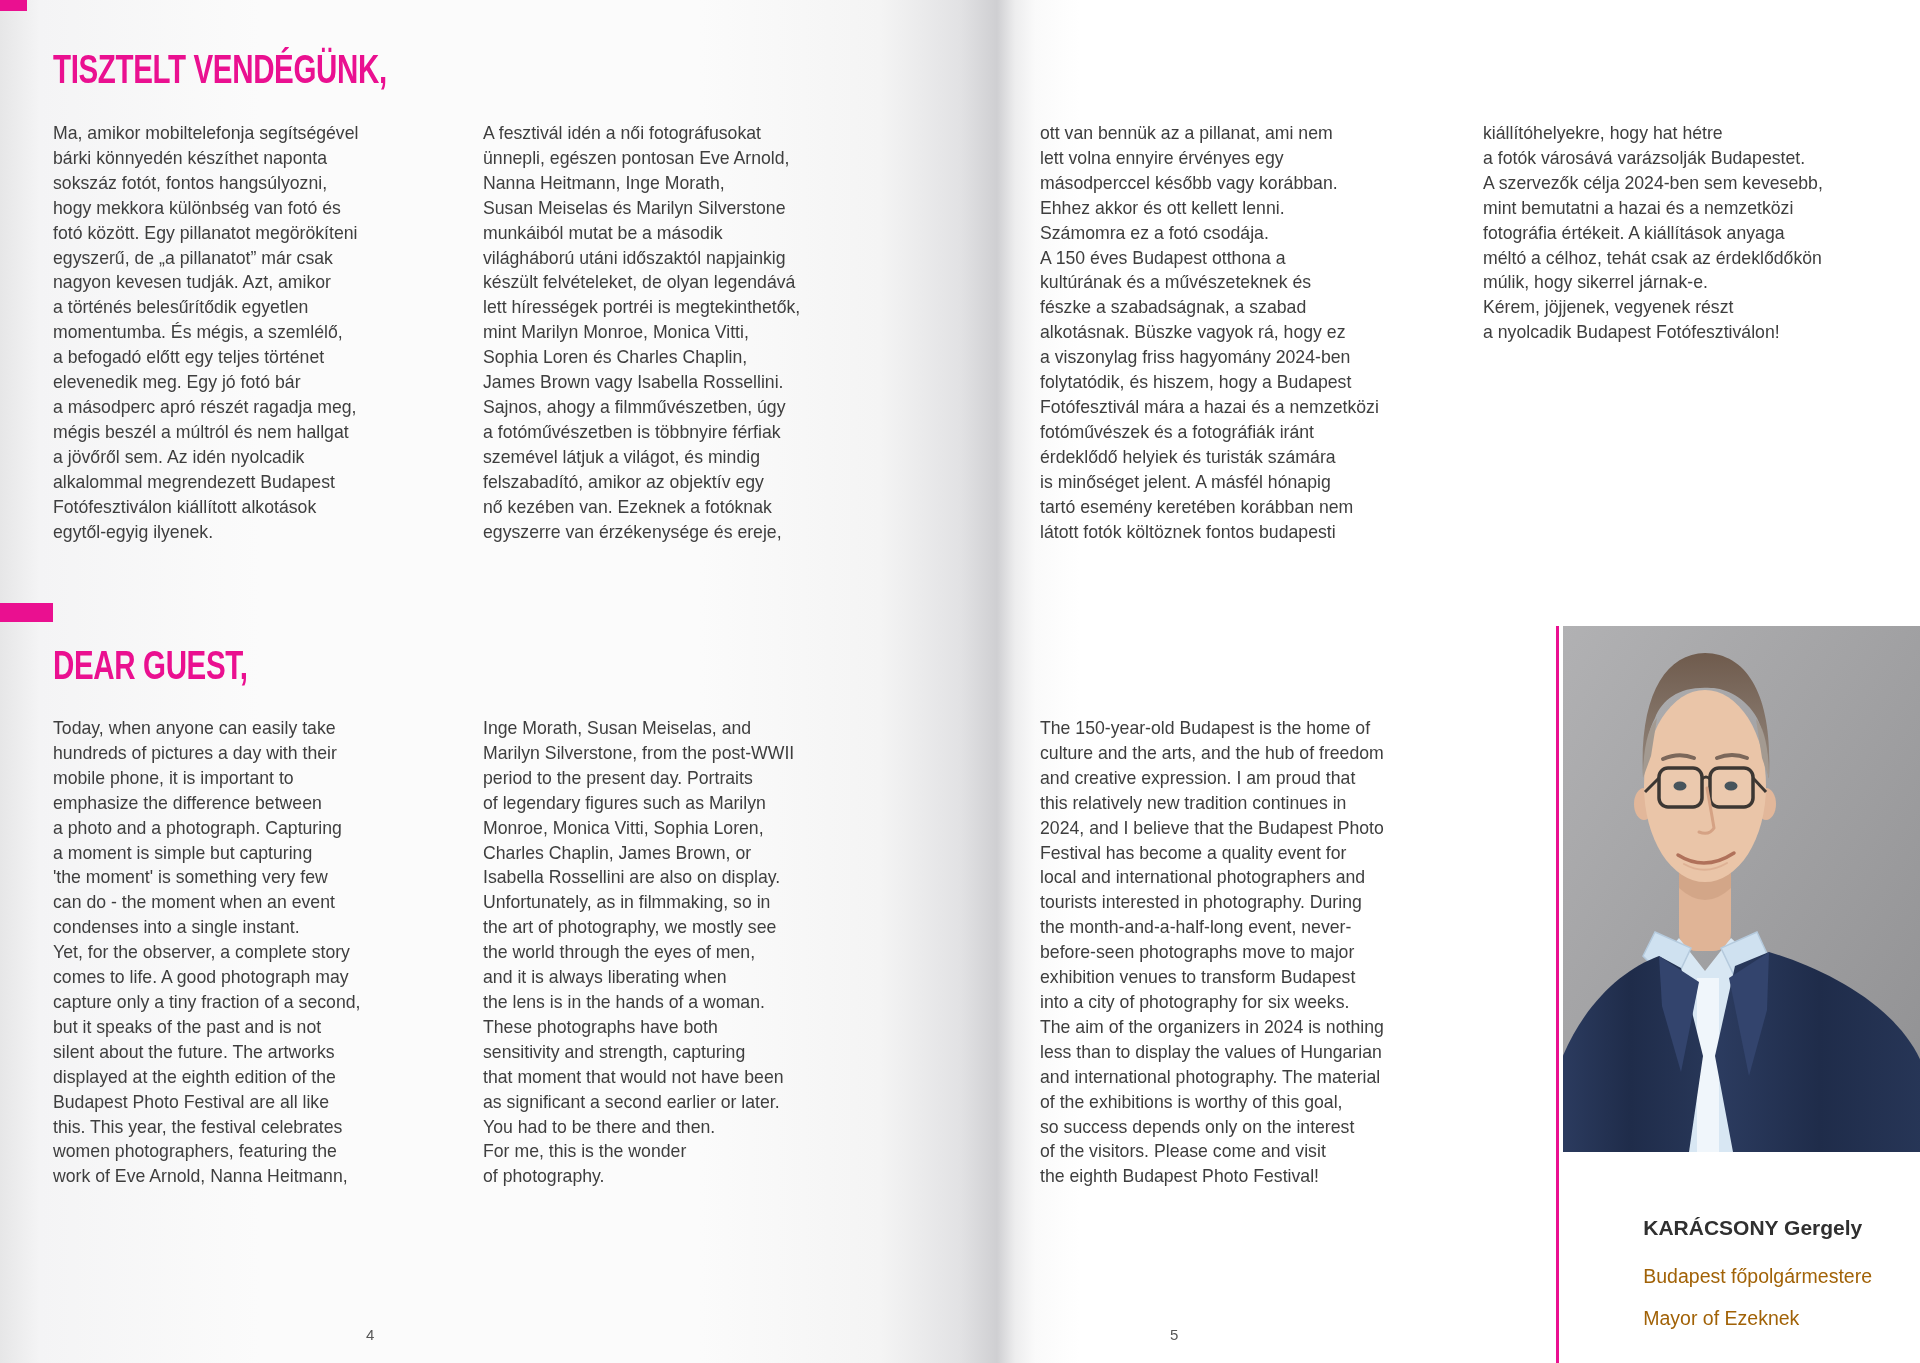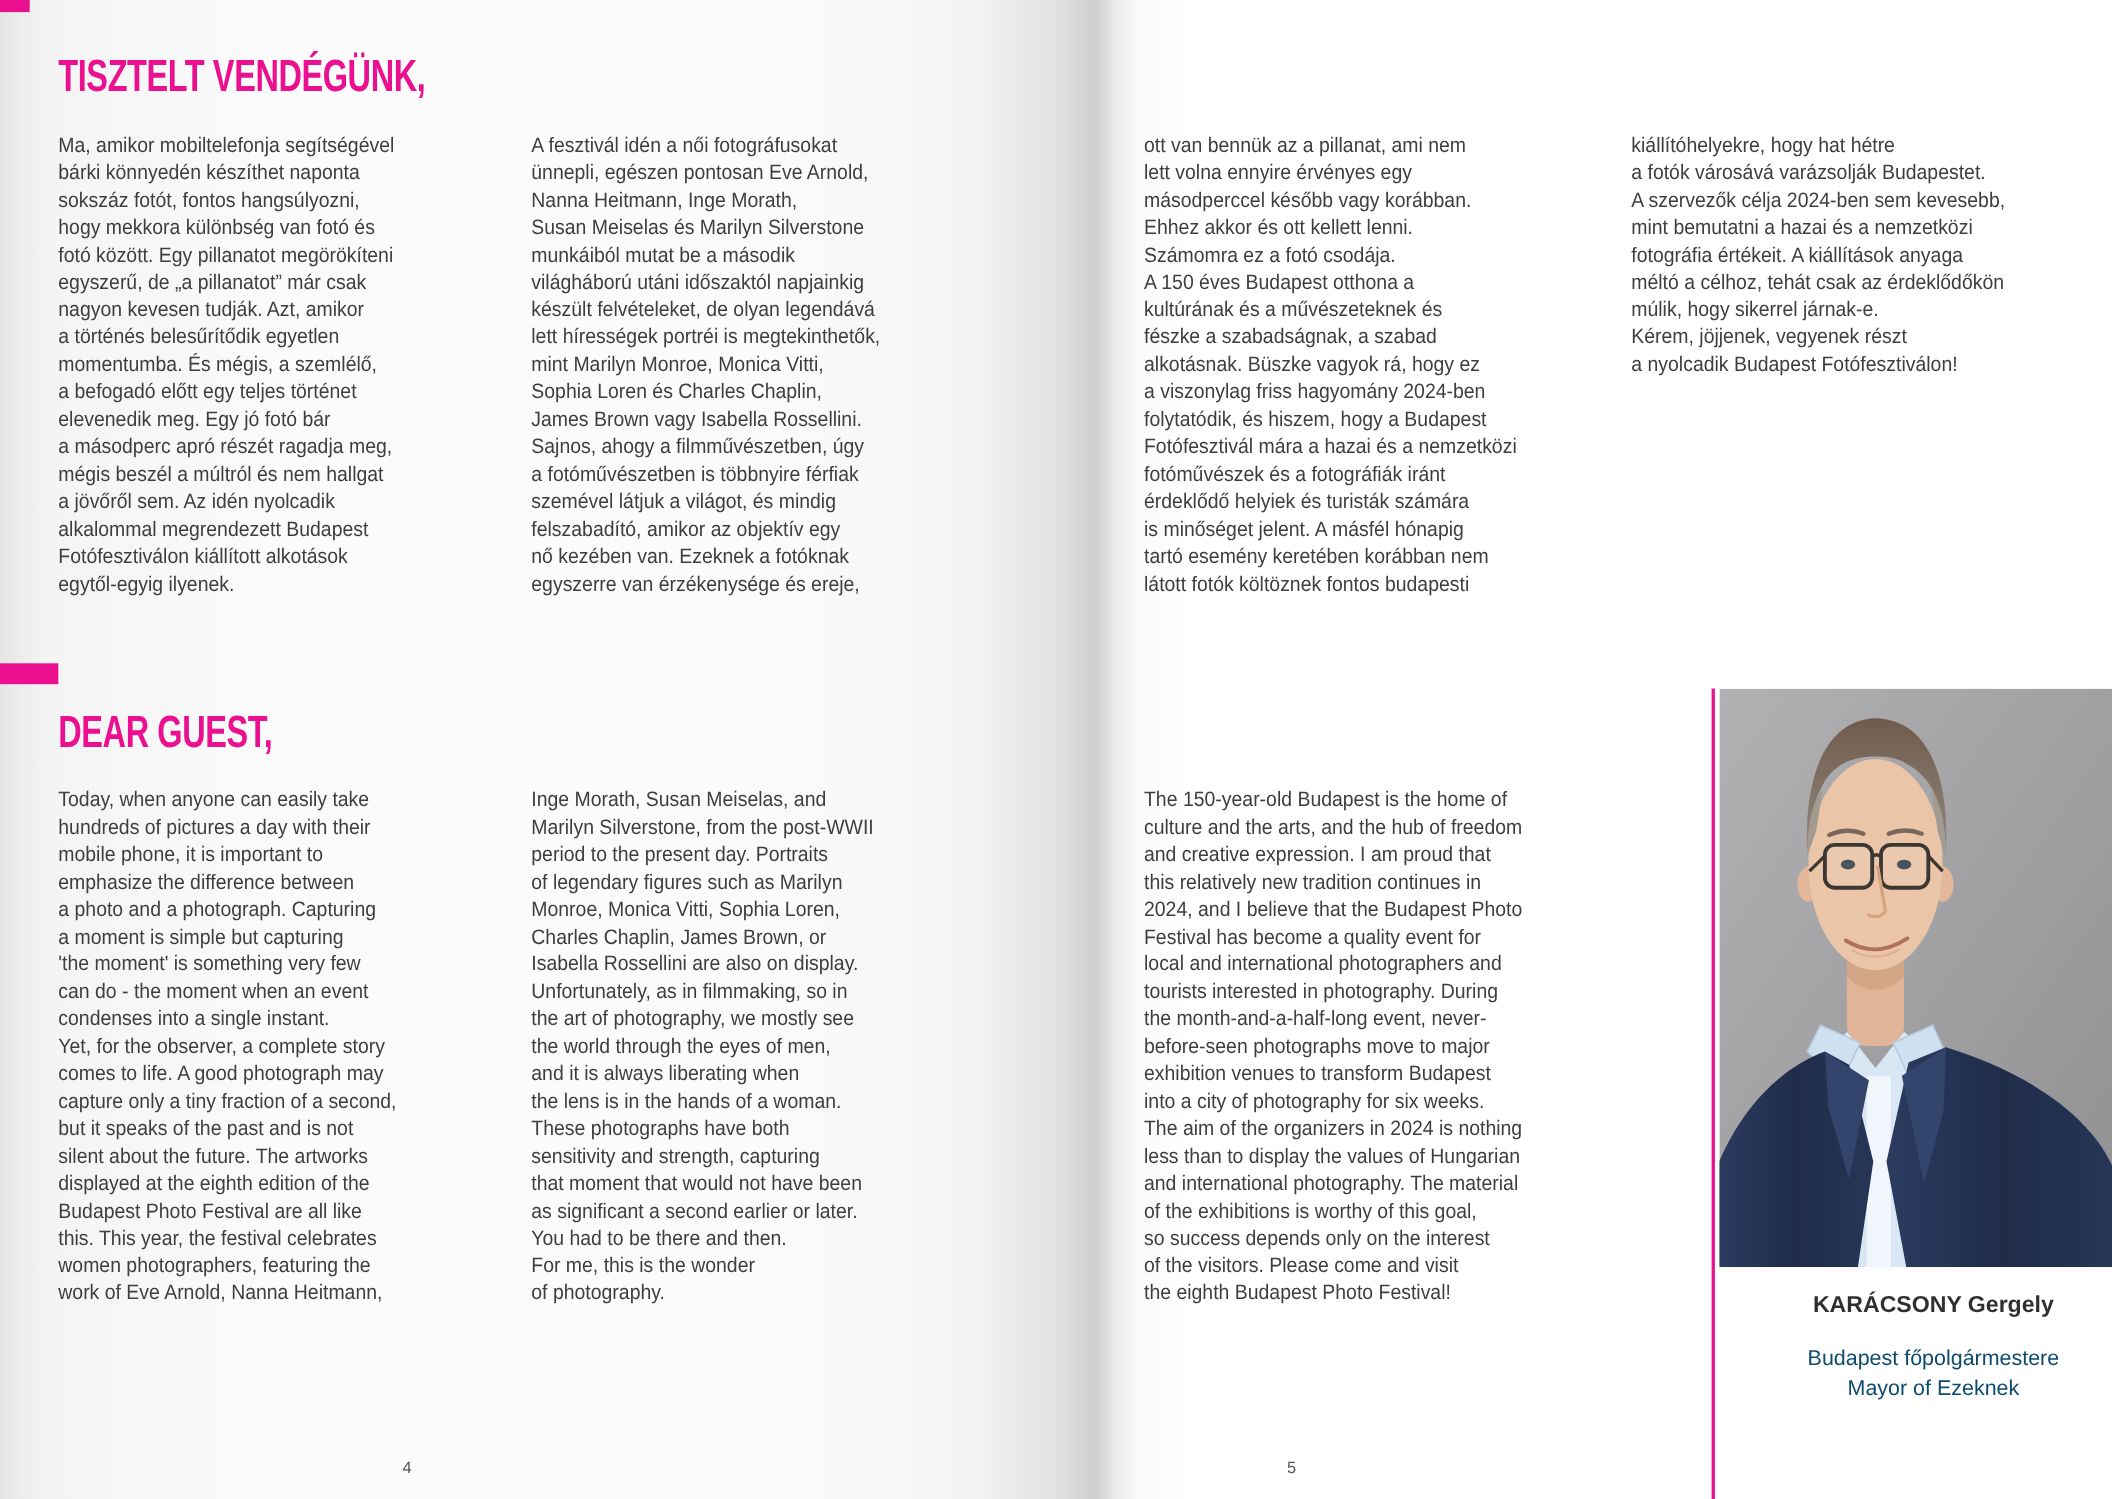--- a/index.html
+++ b/index.html
@@ -34,24 +34,24 @@
   .en2{left:483px;top:716px;}
   .en3{left:1040px;top:716px;}
   .pgnum{position:absolute;top:1326px;font-size:15px;color:#575757;}
   .pg-left{left:366px;}
   .pg-right{left:1170px;}
   .portrait-line{left:1556px;top:626px;width:3px;height:737px;}
   .portrait{
     left:1563px;top:626px;width:357px;height:526px;overflow:hidden;
   }
   .caption{
-    position:absolute;right:48px;top:1175px;text-align:center;
+    position:absolute;right:48px;top:1216px;text-align:left;
   }
   .caption .name{font-size:21px;font-weight:bold;color:#303030;margin-bottom:23px;}
-  .caption .title{font-size:19.5px;line-height:26.5px;color:#0c4a6e;}
+  .caption .title{font-size:19.5px;line-height:26.5px;color:#a16207;margin-top:15px;}
 </style>
 </head>
 <body>
 
 <div>
 
   <div class="abs accent corner-bar"></div>
 
   <h1>TISZTELT VENDÉGÜNK,</h1>
 

